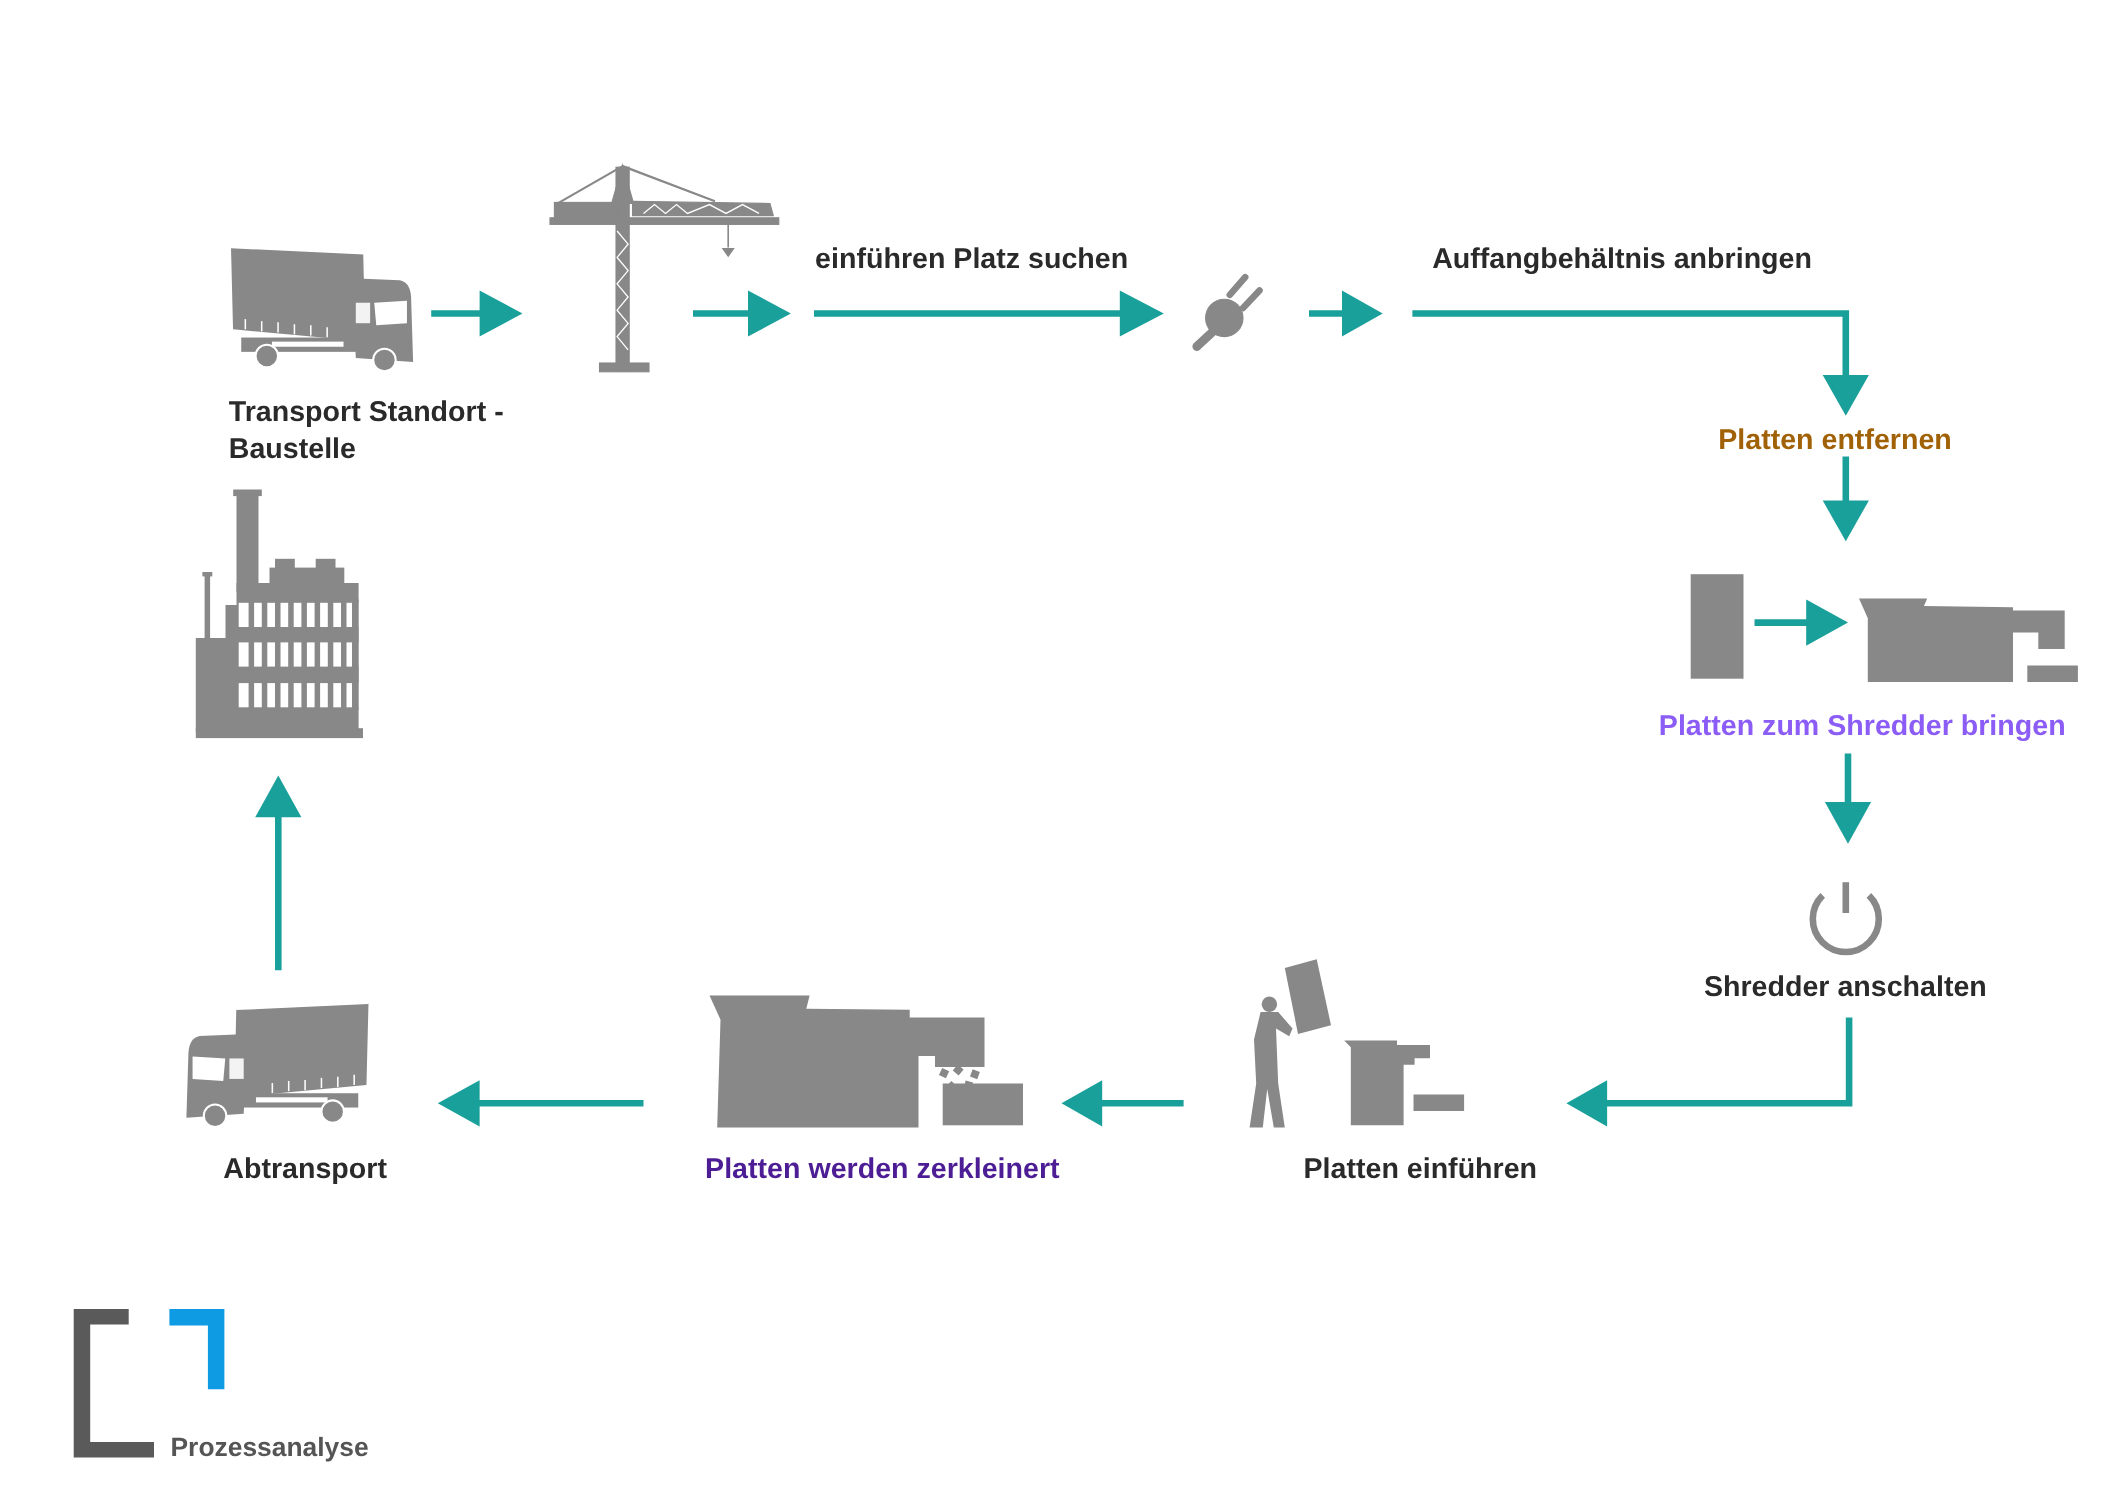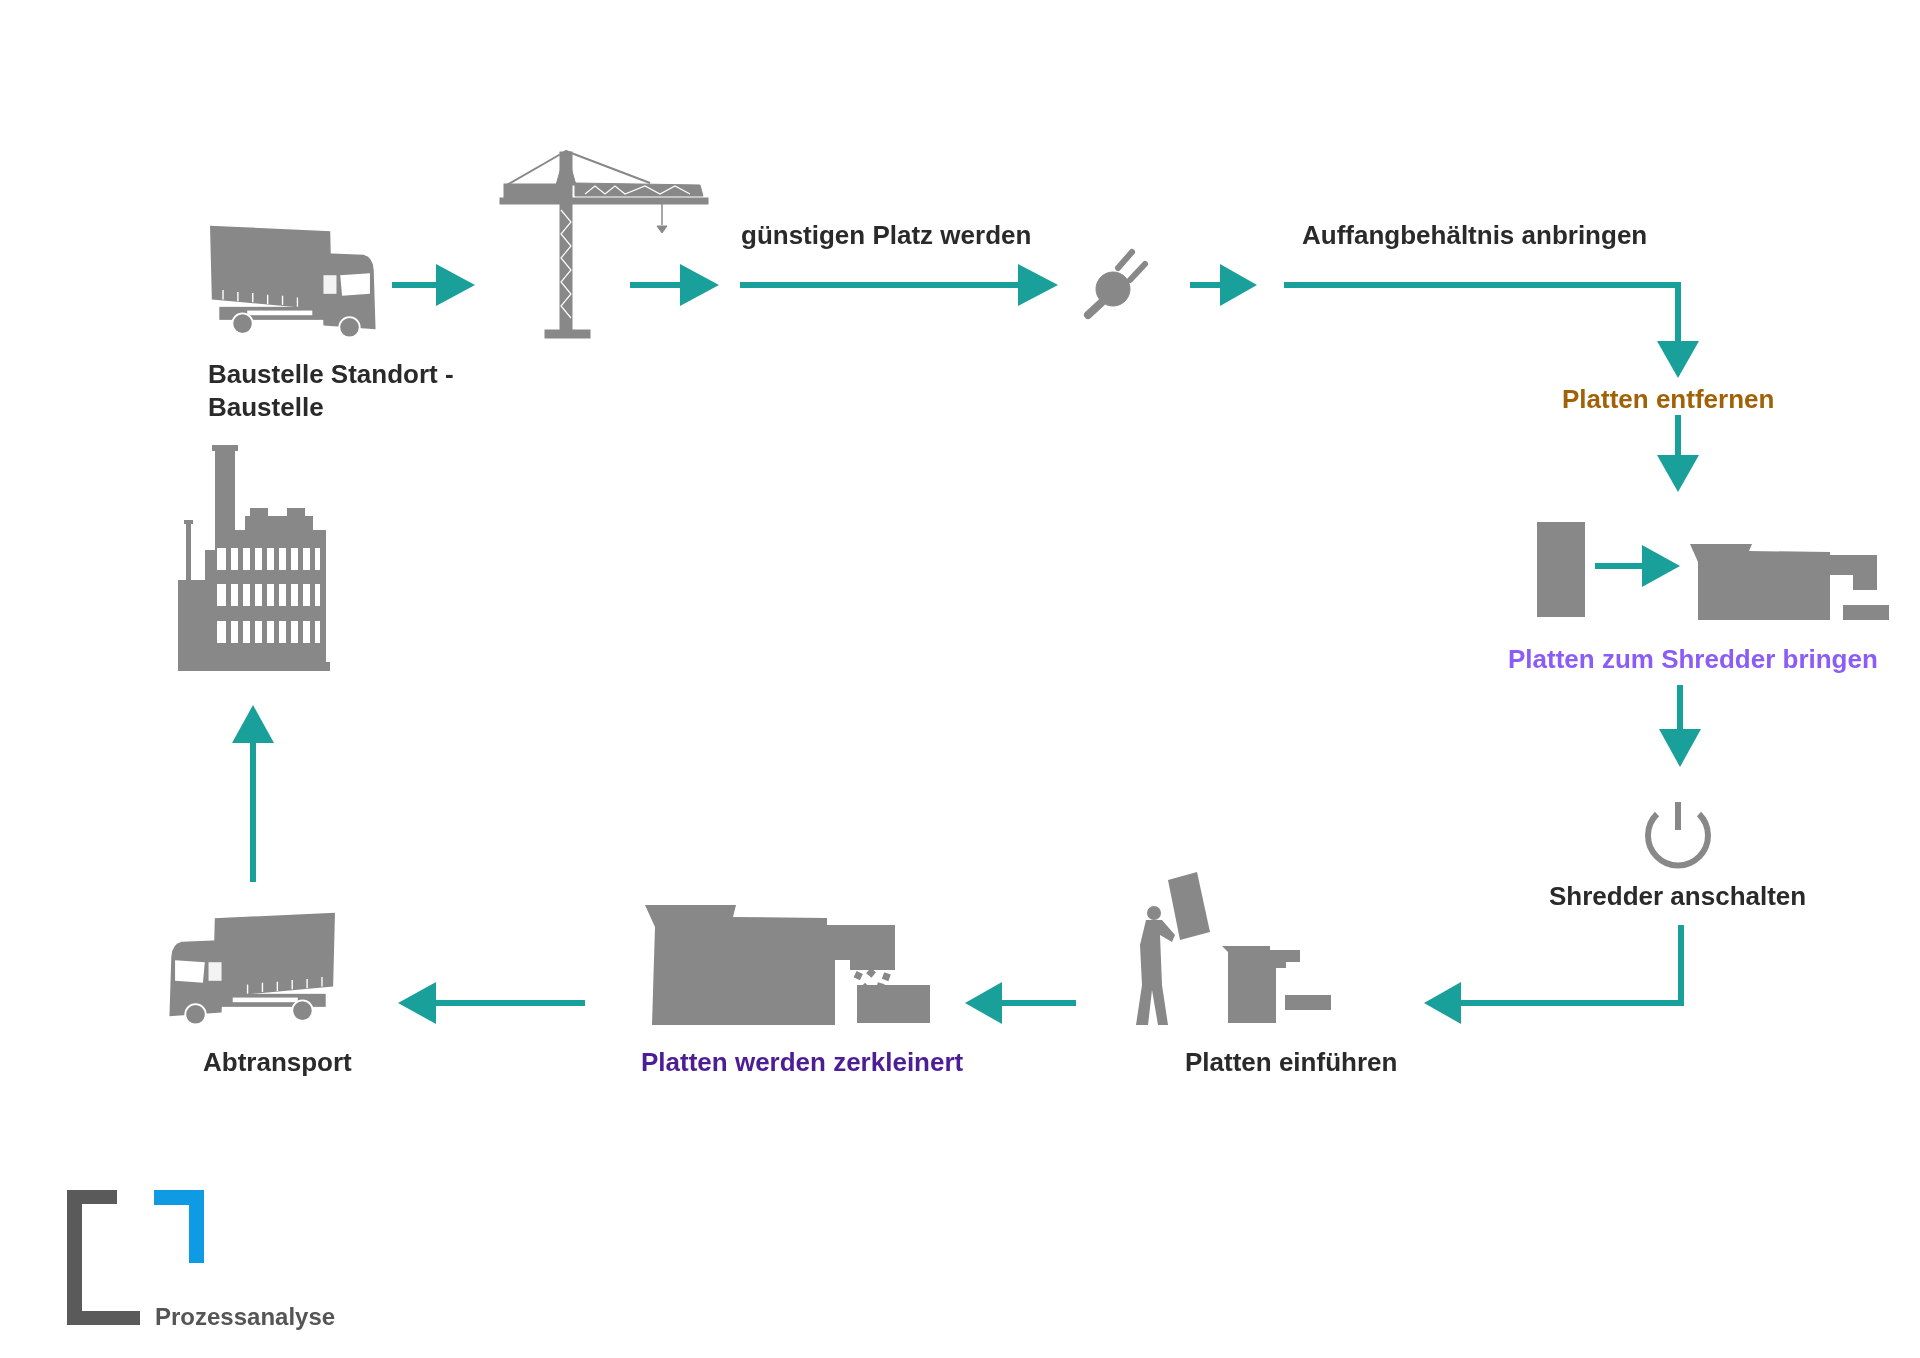--- a/index.html
+++ b/index.html
@@ -203,24 +203,24 @@
     </g>
   </g>
 
   <g>
     <polygon points="67,1190 117,1190 117,1204 82,1204 82,1311 140,1311 140,1325 67,1325" fill="#5a5a5a"></polygon>
     <polygon points="154,1190 204,1190 204,1263 189,1263 189,1205 154,1205" fill="#0e9be3"></polygon>
   </g>
 </svg>
 
 <div class="label" style="left: 208px; top: 358px; color: rgb(42, 42, 42);">
-  <div>Baustelle Standort -</div>
+  <div>Transport Standort -</div>
   <div>Baustelle</div>
 </div>
-<div class="label" style="left: 741px; top: 219px; color: rgb(42, 42, 42);">günstigen Platz werden</div>
+<div class="label" style="left: 741px; top: 219px; color: rgb(42, 42, 42);">einführen Platz suchen</div>
 <div class="label" style="left: 1302px; top: 219px; color: rgb(42, 42, 42); text-align: right;">Auffangbehältnis anbringen</div>
 <div class="label" style="left: 1562px; top: 383px; color: #a16207;">Platten entfernen</div>
 <div class="label" style="left: 1508px; top: 643px; color: #8b5cf6;">Platten zum Shredder bringen</div>
 <div class="label" style="left: 1549px; top: 880px; color: rgb(42, 42, 42);">Shredder anschalten</div>
 <div class="label" style="left: 1147px; top: 1046px; color: rgb(42, 42, 42); margin-left: 38px;">Platten einführen</div>
 <div class="label" style="left: 641px; top: 1046px; color: #4c1d95;">Platten werden zerkleinert</div>
 <div class="label" style="left: 171px; top: 1046px; color: rgb(42, 42, 42); margin-left: 32px;">Abtransport</div>
 
 <div class="logo-text" style="left:155px; top:1303px;text-align:right;">Prozessanalyse</div>
 

